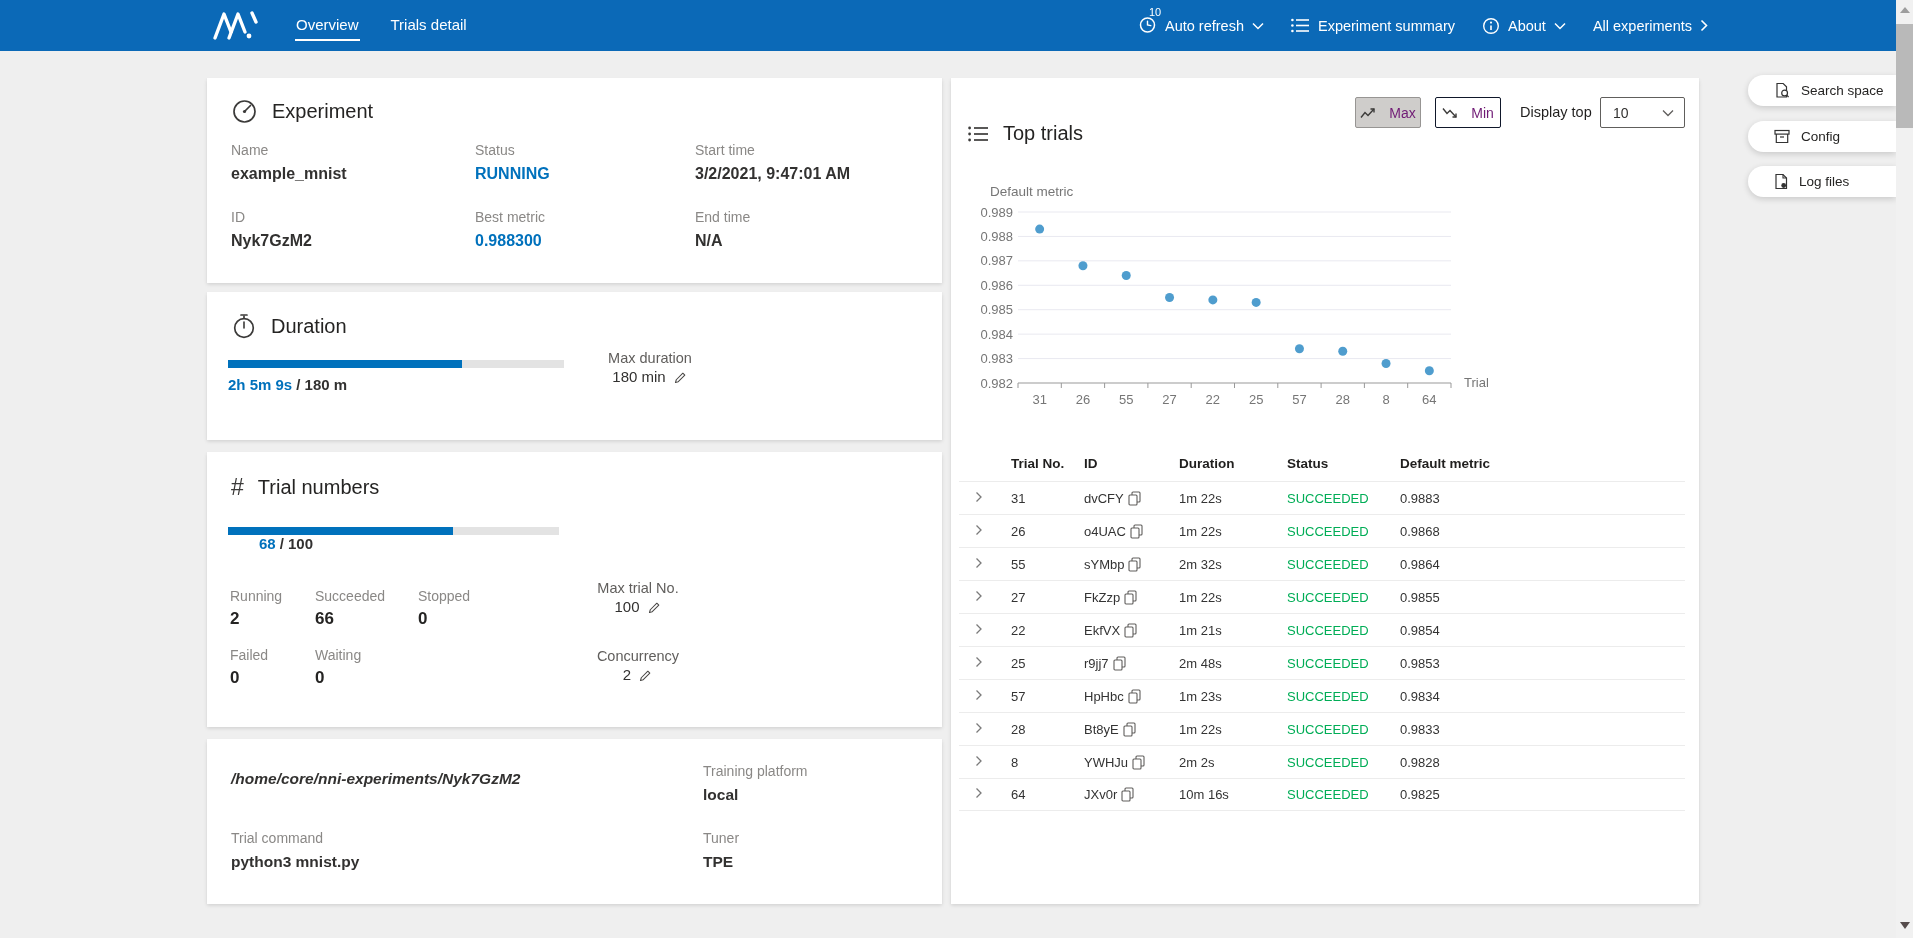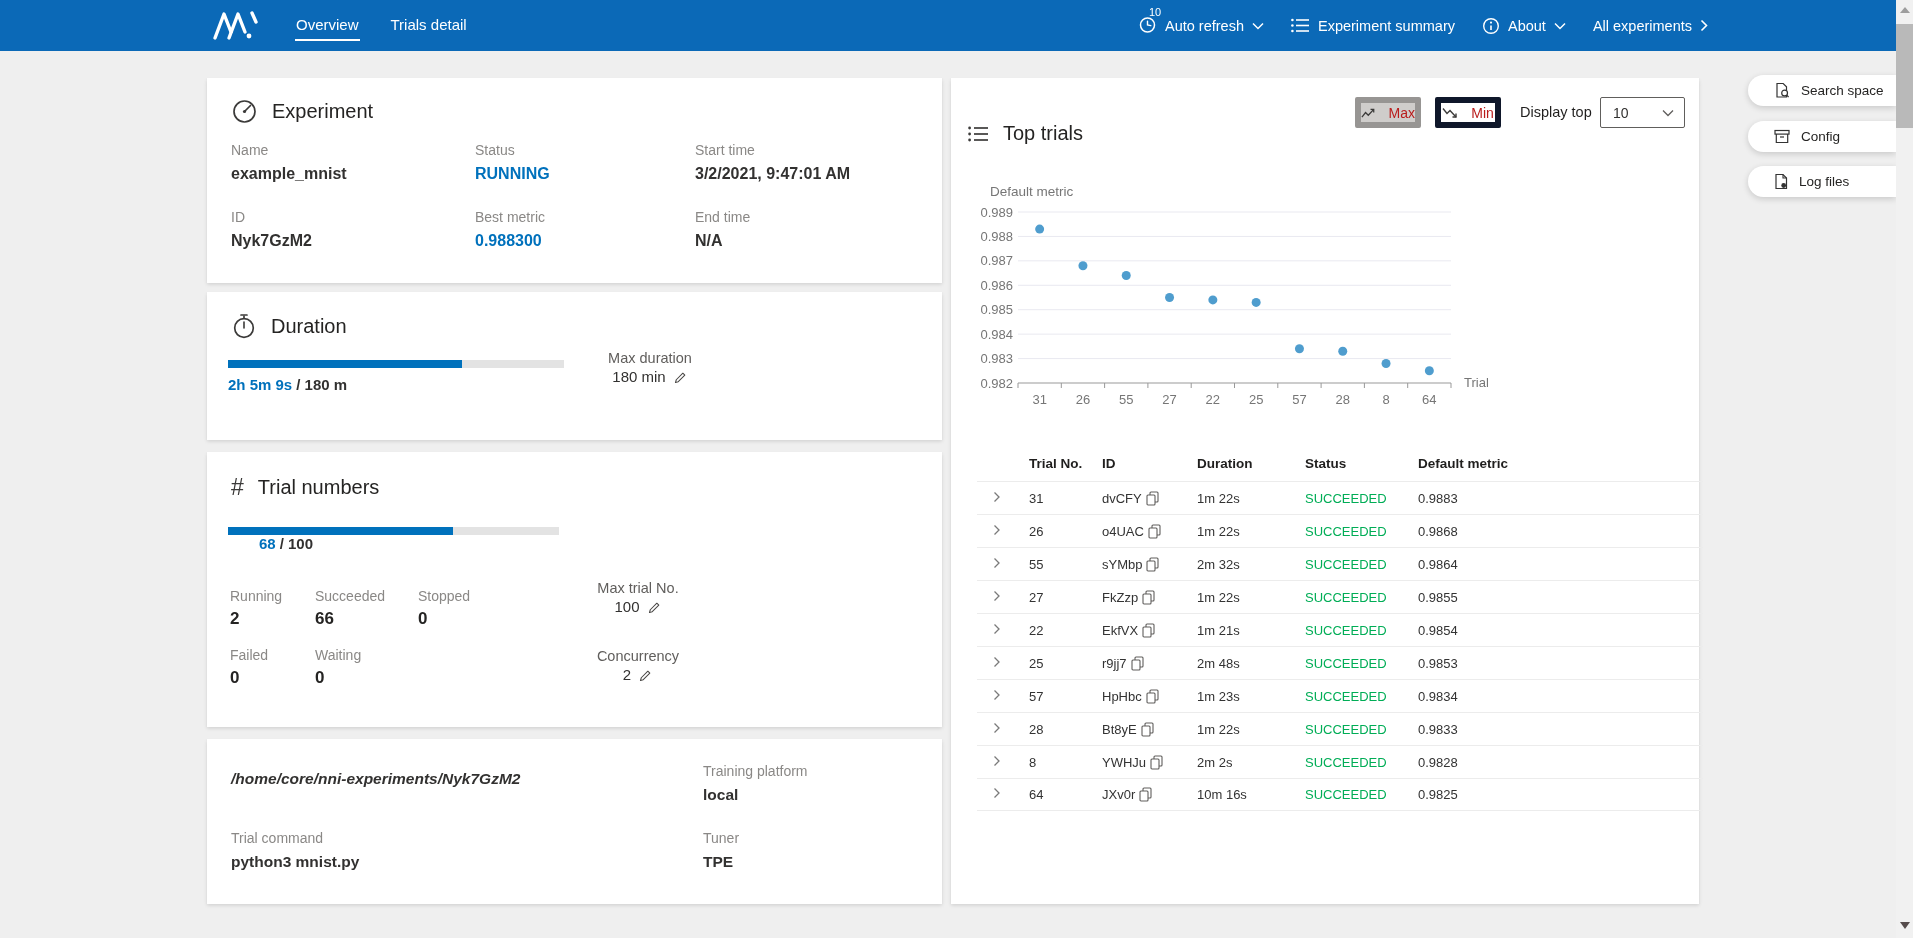--- a/index.html
+++ b/index.html
@@ -48,31 +48,31 @@
   .edit-label{font-size:14.5px;color:#605e5c;}
   .edit-value{margin-top:2px;font-size:15px;color:var(--value);display:flex;align-items:flex-end;justify-content:center;gap:7px;}
   .pencil{cursor:pointer;}
   
   .stats-grid{position:absolute;left:23px;top:136px;width:350px;display:grid;grid-template-columns:85px 103px 120px;row-gap:18px;}
   .s-label{font-size:14px;color:var(--label);}
   .s-value{font-size:17px;font-weight:bold;color:#252423;margin-top:5px;}
   
   .info-grid{position:absolute;left:24px;top:24px;right:20px;display:grid;grid-template-columns:472px 1fr;row-gap:26px;}
   
-  .btn{position:absolute;top:19px;height:31px;display:flex;align-items:center;justify-content:center;gap:13px;font-size:14px;color:#b91c1c;border:6px solid #0f172a;background:#fff;cursor:pointer;border-radius:2px;}
+  .btn{position:absolute;top:19px;height:31px;display:flex;align-items:center;justify-content:center;gap:13px;font-size:14px;color:#701a75;border:1px solid #0f172a;background:#fff;cursor:pointer;border-radius:2px;}
   .btn.selected{background:#cfcdcb;border-color:#979593;}
   #btn-max{left:404px;width:66px;}
   #btn-min{left:484px;width:66px;}
   .display-top-label{position:absolute;left:569px;top:26px;font-size:14.5px;color:#201f1e;}
   .select{position:absolute;left:649px;top:19px;width:85px;height:31px;border:1px solid #605e5c;border-radius:2px;display:flex;align-items:center;justify-content:space-between;padding:0 10px 0 12px;font-size:14px;cursor:pointer;background:#fff;}
   
   #metric-chart{position:absolute;left:0;top:100px;}
   #metric-chart text{font-family:"Liberation Sans","DejaVu Sans",sans-serif;}
   
-  .trials-table{position:absolute;left:26px;top:368px;width:726px;font-size:13px;}
+  .trials-table{position:absolute;left:8px;top:368px;width:726px;font-size:13px;}
   .t-head,.t-row{display:grid;grid-template-columns:52px 73px 95px 108px 113px 1fr;align-items:center;}
   .t-head{height:35px;font-size:13.5px;font-weight:bold;color:#201f1e;}
   .t-row{height:33px;border-top:1px solid #ececec;color:#333;}
   .t-body .t-row:last-child{border-bottom:1px solid #ececec;}
   .t-cell.chev{padding-left:16px;}
   .id-cell{display:flex;align-items:center;gap:4px;}
   .t-cell.status{color:var(--succeeded);}
   
   .side-btn{position:absolute;left:1748px;width:148px;height:31px;background:#fff;border-radius:16px 0 0 16px;
     box-shadow:0 2px 6px rgba(0,0,0,.16);display:flex;align-items:center;gap:11px;padding-left:26px;

